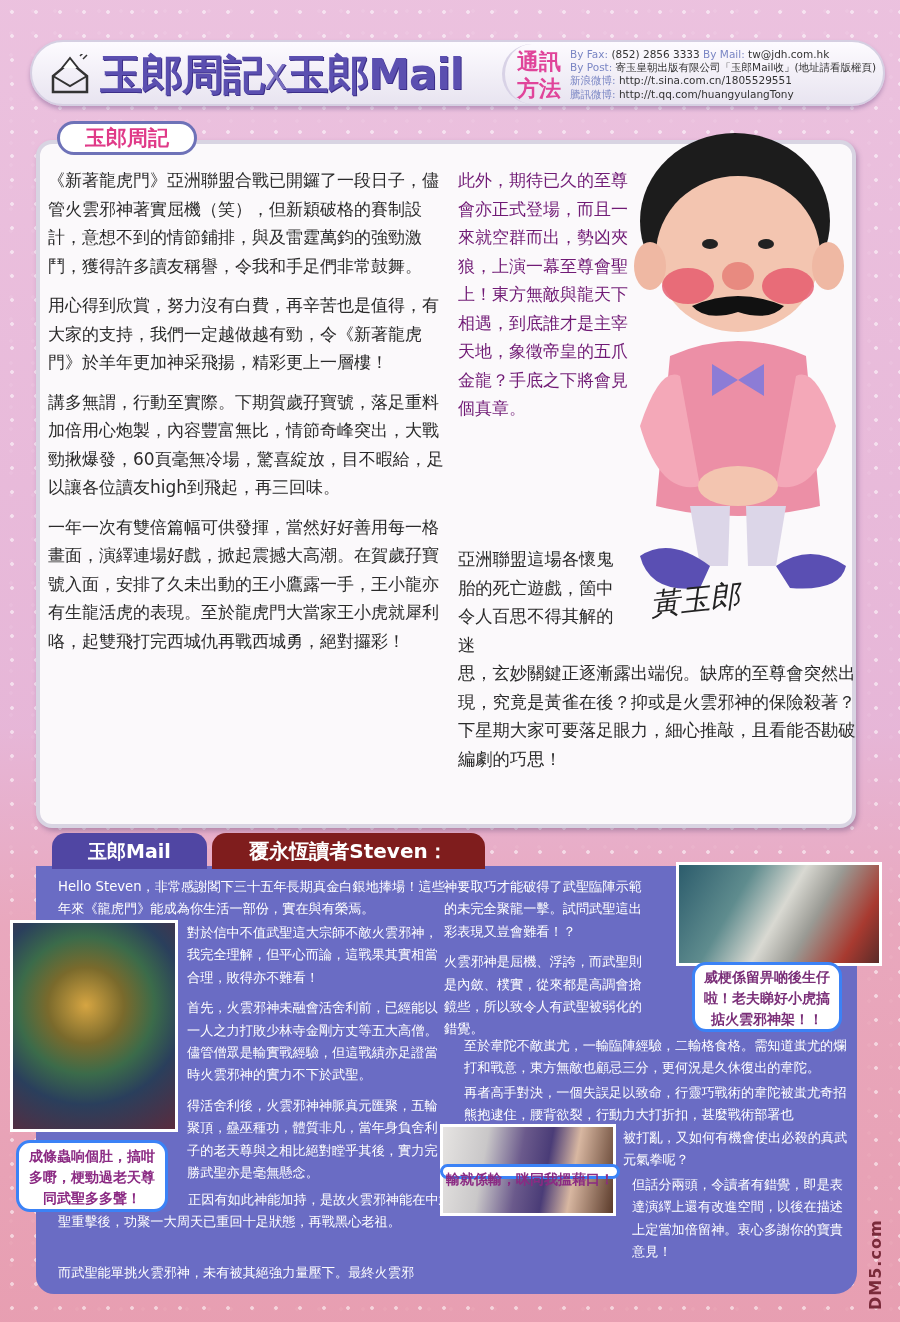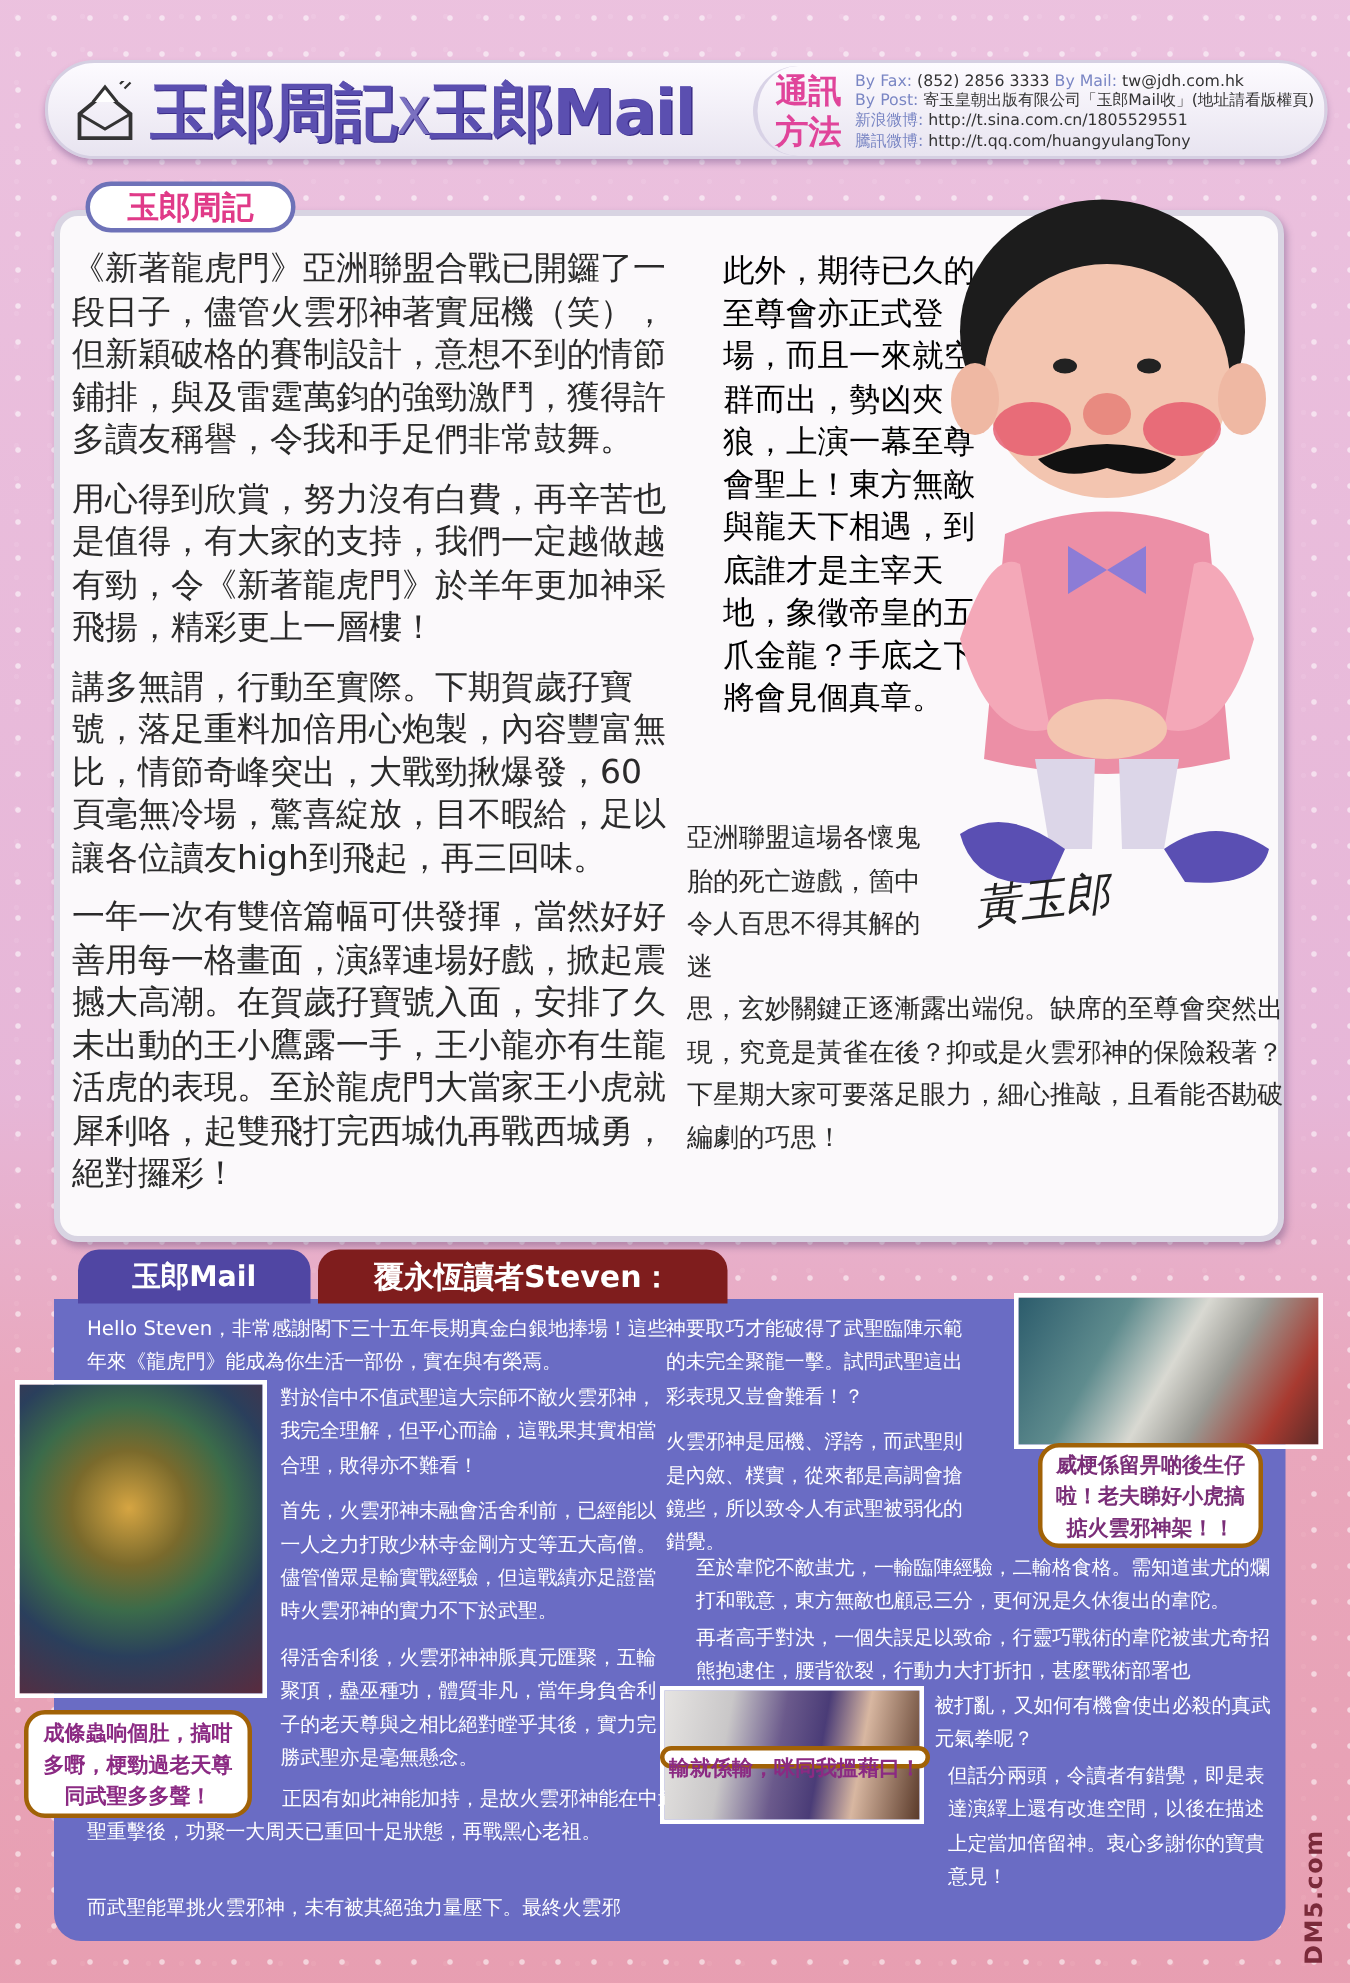--- a/index.html
+++ b/index.html
@@ -19,44 +19,44 @@
 .contact-divider{position:absolute;left:470px;top:2px;width:70px;height:60px;border-left:3px solid #d8d2e6;border-radius:30px 0 0 30px}
 .contact-label{position:absolute;left:480px;top:6px;width:54px;font-size:22px;font-weight:bold;color:#e0449a;line-height:27px;text-align:center}
 .contact-lines{position:absolute;left:538px;top:6px;font-size:10.5px;line-height:13.2px;color:#333}
 .contact-lines .k{color:#7a86c4}
 .contact-lines .kp{color:#7a86c4}
 
 .diary-tab{position:absolute;left:57px;top:121px;width:140px;height:34px;border:3px solid #6e72b8;border-radius:17px;
  background:#fff;color:#e03a88;font-size:21px;font-weight:bold;text-align:center;line-height:28px}
 .diary-card{position:absolute;left:36px;top:140px;width:820px;height:688px;border-radius:16px;background:#fbf9fb;
  border:4px solid #d8d4e2;box-shadow:2px 3px 5px rgba(80,60,110,.35)}
-.col-left{position:absolute;left:48px;top:166px;width:400px;font-size:22px;line-height:28.5px;color:#2a2a2a}
+.col-left{position:absolute;left:48px;top:166px;width:400px;font-size:17px;line-height:28.5px;color:#2a2a2a}
 .col-left p{margin-bottom:11px}
-.col-right-top{position:absolute;left:482px;top:166px;width:185px;font-size:21px;line-height:28.5px;color:#000000}
+.col-right-top{position:absolute;left:458px;top:166px;width:185px;font-size:17px;line-height:28.5px;color:#701a75}
 .col-right-mid{position:absolute;left:458px;top:545px;width:160px;font-size:17.3px;line-height:28.5px;color:#2a2a2a}
 .col-right-bottom{position:absolute;left:458px;top:659px;width:400px;font-size:17.3px;line-height:28.5px;color:#2a2a2a}
 .caricature{position:absolute;left:600px;top:126px;width:260px;height:470px}
 .signature{position:absolute;left:650px;top:580px;font-size:30px;color:#222;font-family:"DejaVu Serif",serif;font-style:italic;transform:rotate(-6deg)}
 
 .mail-tab{position:absolute;left:52px;top:833px;width:155px;height:36px;border-radius:14px 14px 0 0;background:#5046a3;
  color:#fff;font-size:19px;font-weight:bold;text-align:center;line-height:36px}
 .reader-tab{position:absolute;left:212px;top:833px;width:273px;height:36px;border-radius:14px 14px 0 0;background:#7f1d1d;
  color:#fff;font-size:20px;font-weight:bold;text-align:center;line-height:36px}
 .mail-panel{position:absolute;left:36px;top:866px;width:416px;height:428px;background:#6a6cc4;border-radius:0 0 0 18px}
 .mail-panel-r{position:absolute;left:440px;top:866px;width:417px;height:428px;background:#6a6cc4;border-radius:0 12px 22px 0}
 .mail-text{position:absolute;color:#fff;font-size:13.2px;line-height:22.4px;font-weight:normal}
 .mail-text p{margin-bottom:8px}
 .img-box{position:absolute;border:3px solid #fff;overflow:hidden}
 .img-buddha{left:10px;top:920px;width:168px;height:212px;
  background:radial-gradient(circle at 45% 40%,#d6a542 0%,#7a6a2c 25%,#3b6b4a 45%,#2a3f5c 65%,#5a2b3e 100%)}
 .img-elder{left:676px;top:862px;width:206px;height:104px;
  background:linear-gradient(120deg,#2c5c6c 0%,#5f8c8e 30%,#d9d9d2 50%,#9a9a94 65%,#a83a30 85%,#5a2b28 100%)}
 .img-fighter{left:440px;top:1124px;width:176px;height:92px;
  background:linear-gradient(100deg,#e6e4e2 0%,#c9c7c8 25%,#6b5a8c 45%,#4a3c77 60%,#d8b7a1 75%,#5a3a2a 100%)}
-.bubble{position:absolute;background:#fff;border:3px solid #a16207;border-radius:14px;color:#8b2a83;font-weight:bold;font-size:14px;line-height:21px;text-align:center}
+.bubble{position:absolute;background:#fff;border:3px solid #3b82f6;border-radius:14px;color:#8b2a83;font-weight:bold;font-size:14px;line-height:21px;text-align:center}
 .b1{left:16px;top:1140px;width:152px;height:72px;padding:3px 4px}
 .b2{left:692px;top:962px;width:150px;height:70px;padding:2px 4px;color:#7a2e78}
 .b3{left:440px;top:1164px;width:180px;height:15px;line-height:24px;font-size:14px}
 .watermark{position:absolute;left:866px;top:1240px;width:26px;height:70px;color:#7a2a3a;font-weight:bold;font-size:16px;
  writing-mode:vertical-rl;transform:rotate(180deg);letter-spacing:1px}
 </style>
 </head>
 <body>
 
 <div class="page-bg"></div>

